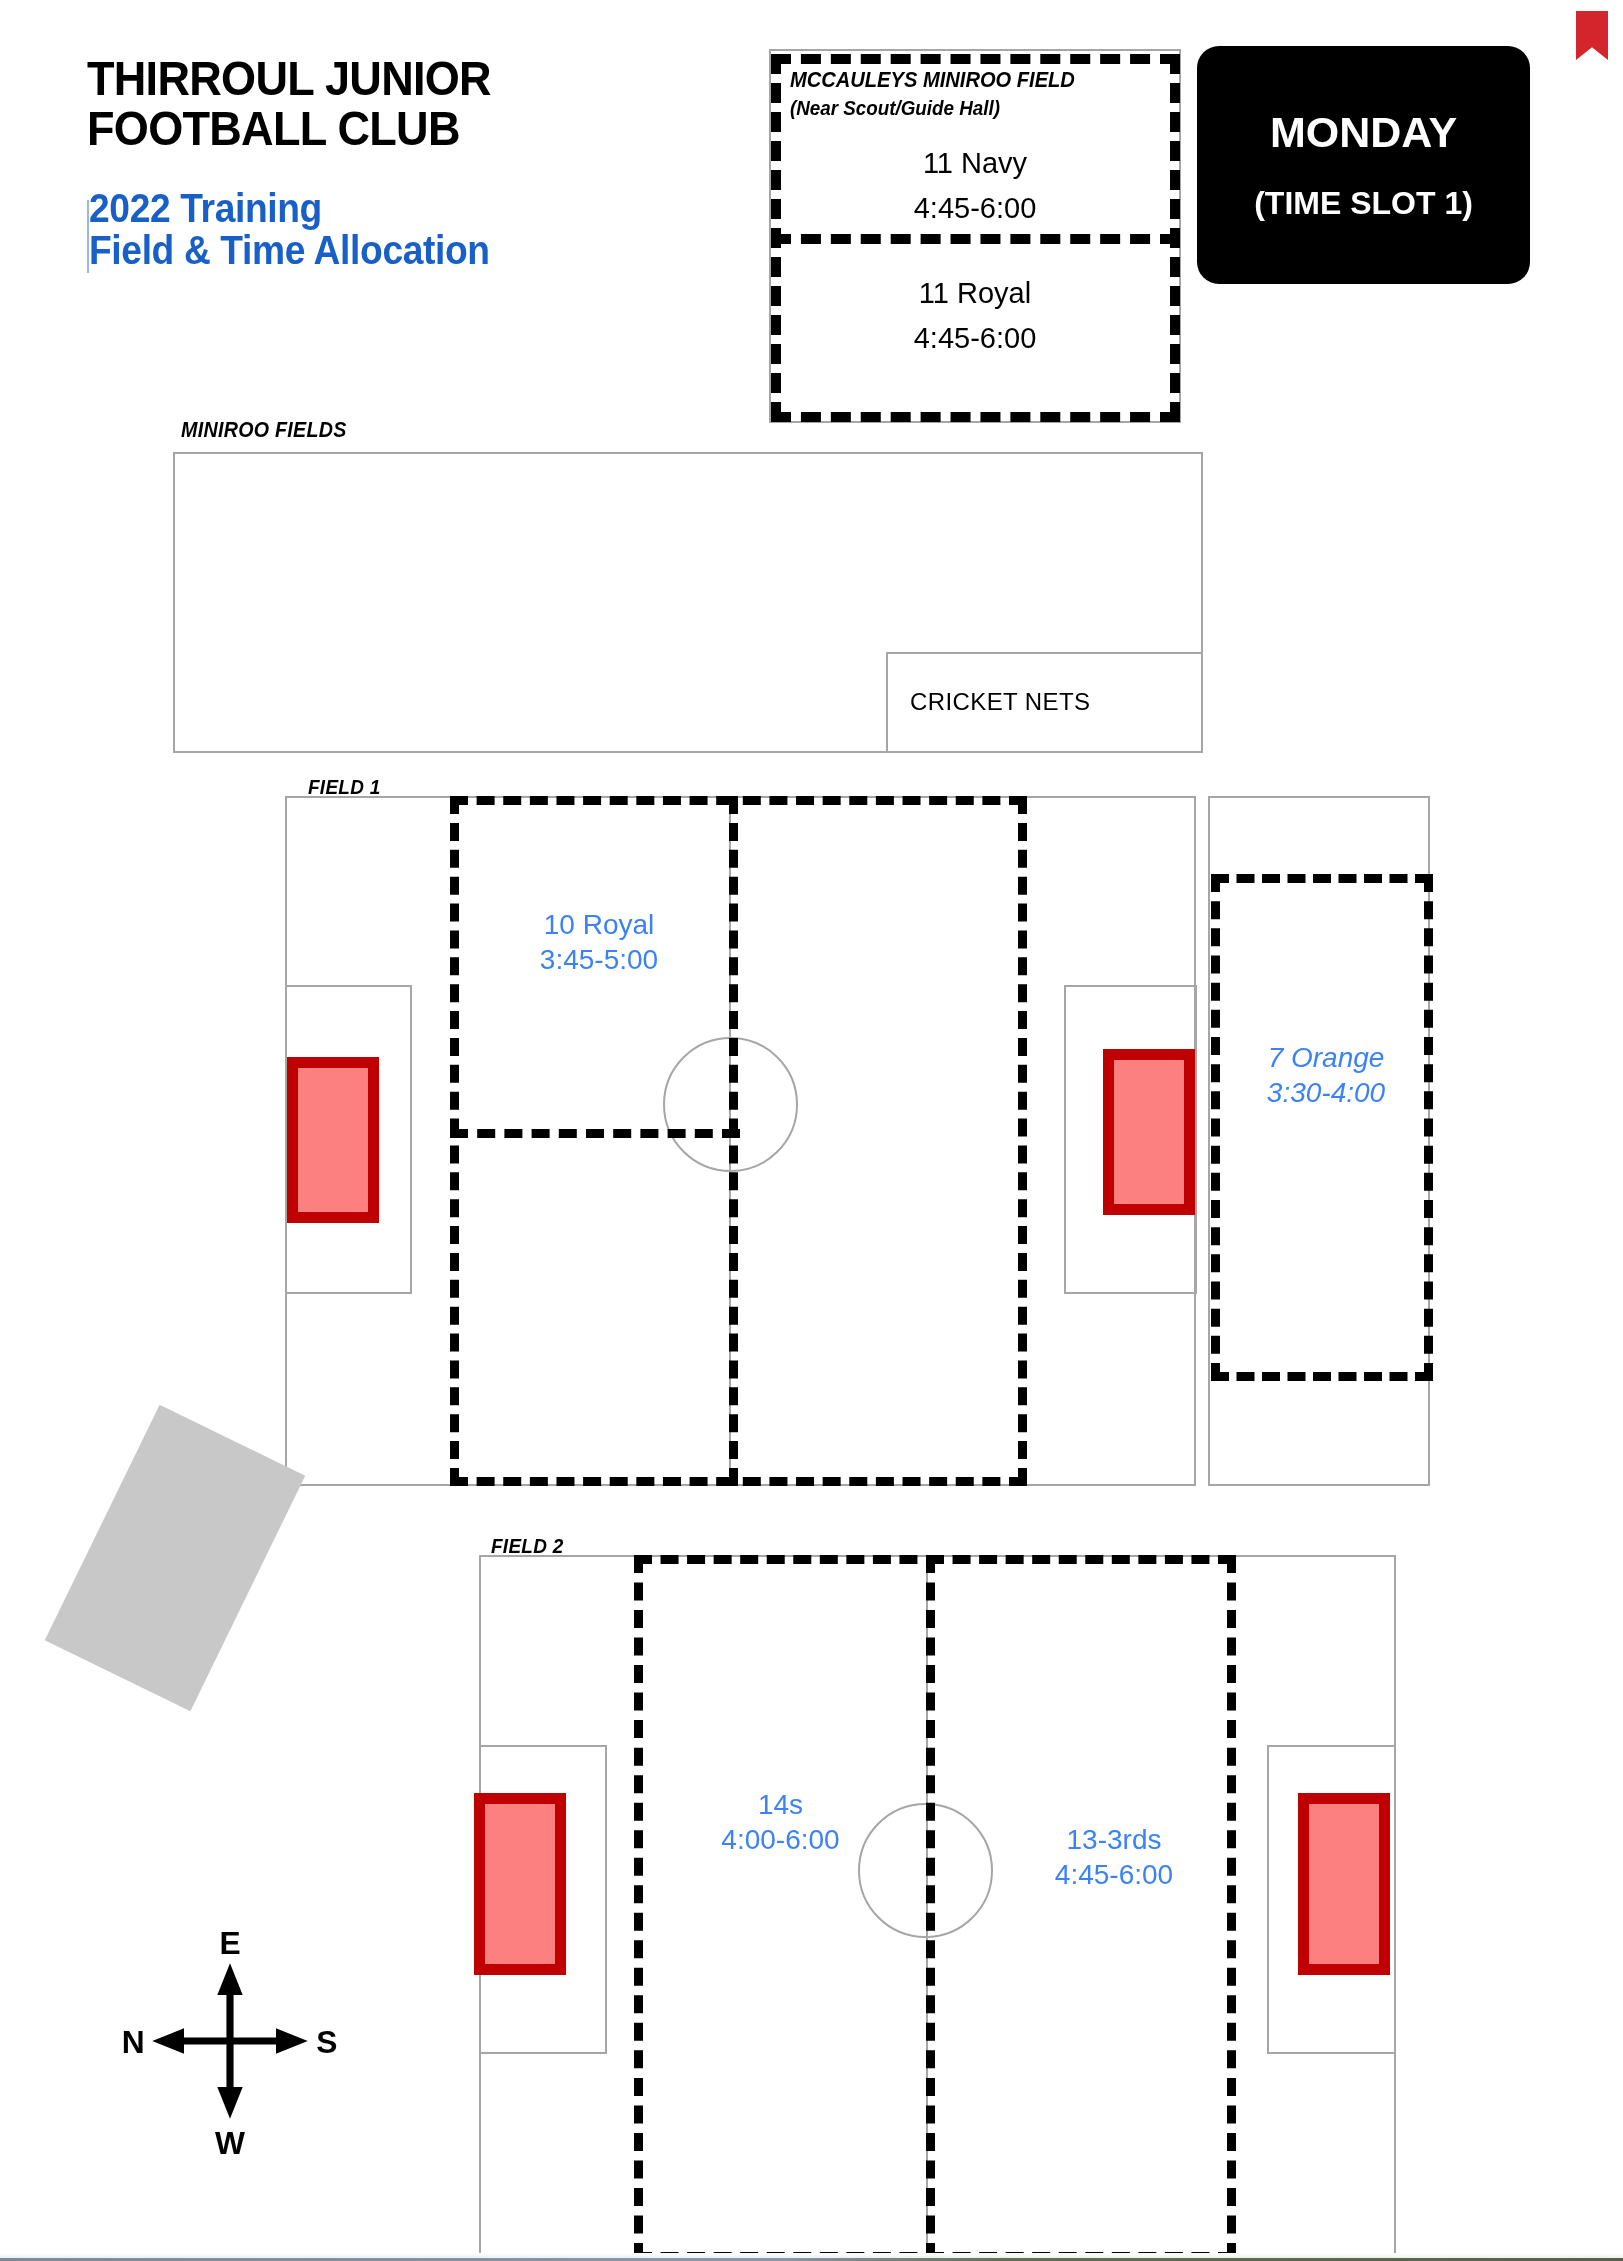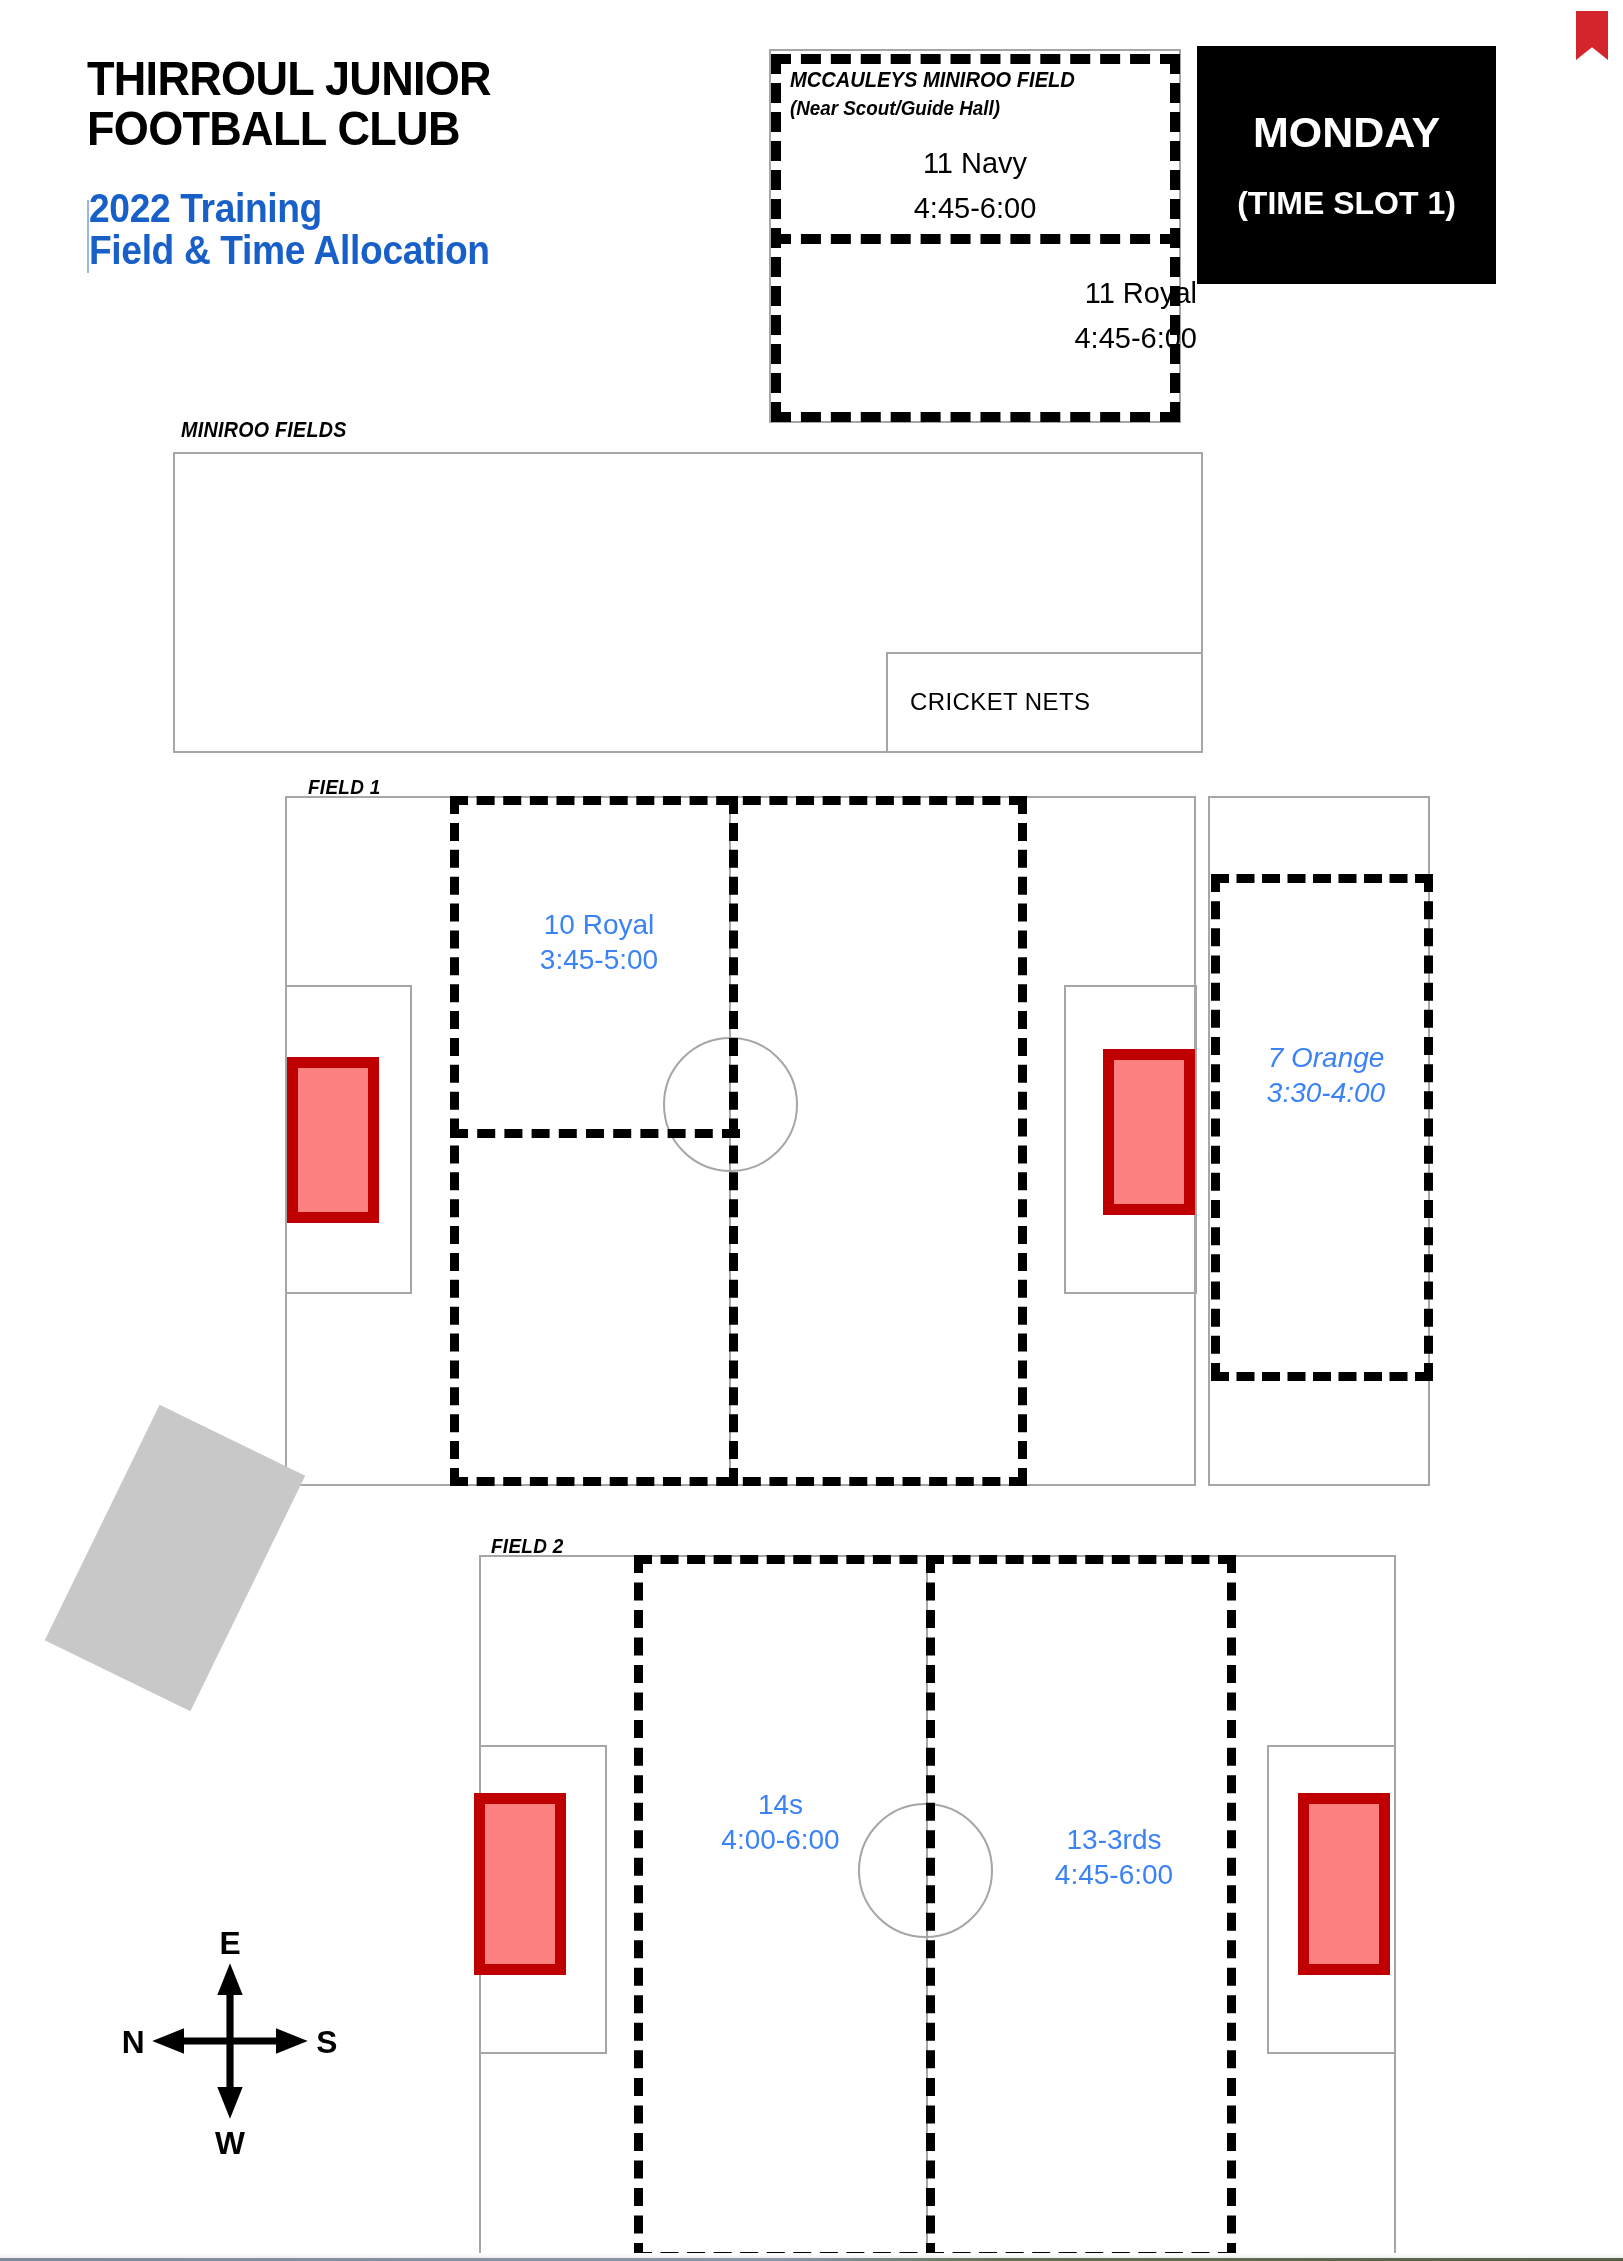--- a/index.html
+++ b/index.html
@@ -47,24 +47,25 @@
 
   
   .bookmark{
     position:absolute;left:1576px;top:11px;width:32px;height:49px;
     background:#d3252b;
     clip-path:polygon(0 0,100% 0,100% 100%,50% 74%,0 100%);
   }
 
   
   .day-panel{
-    position:absolute;left:1197px;top:46px;width:299px;height:238px;
+    position:absolute;left:1197px;top:46px;width:333px;height:238px;
     background:#000000;color:#ffffff;
     display:flex;flex-direction:column;align-items:center;justify-content:center;
     gap:28px;
+    border-radius:22px;
   }
   .day-panel .day-name{font-weight:800;font-size:43px;letter-spacing:0px;}
   .day-panel .slot-name{font-weight:800;font-size:32px;letter-spacing:0px;}
 
   
   .solid-box{position:absolute;border:2.4px solid #a6a6a6;box-sizing:border-box;background:transparent;}
   .dash-box{position:absolute;border:9.5px dashed #000000;box-sizing:border-box;background:transparent;}
   .dash-line-h{position:absolute;border-top:9.5px dashed #000000;box-sizing:border-box;}
   .dash-line-v{position:absolute;border-left:9.5px dashed #000000;box-sizing:border-box;}
   .thin-line-v{position:absolute;width:0;border-left:2.4px solid #a6a6a6;box-sizing:border-box;}
@@ -152,21 +153,21 @@
     <div class="mc-title">
       <div>MCCAULEYS MINIROO FIELD</div>
       <div class="sub">(Near Scout/Guide Hall)</div>
     </div>
 
     <div class="mc-slot" style="left:0;top:92px;">
       <div>11 Navy</div>
       <div>4:45-6:00</div>
     </div>
 
-    <div class="mc-slot" style="left:16px;top:222px;text-align:right;">
+    <div class="mc-slot" style="left:0;top:222px;">
       <div>11 Royal</div>
       <div>4:45-6:00</div>
     </div>
   </div>
 
   <div class="area-tag" style="left:181px;top:418px;">MINIROO FIELDS</div>
 
   <div class="solid-box" style="left:173px;top:452px;width:1030px;height:301px;"></div>
 
   <div class="solid-box" style="left:886px;top:652px;width:317px;height:101px;"></div>

